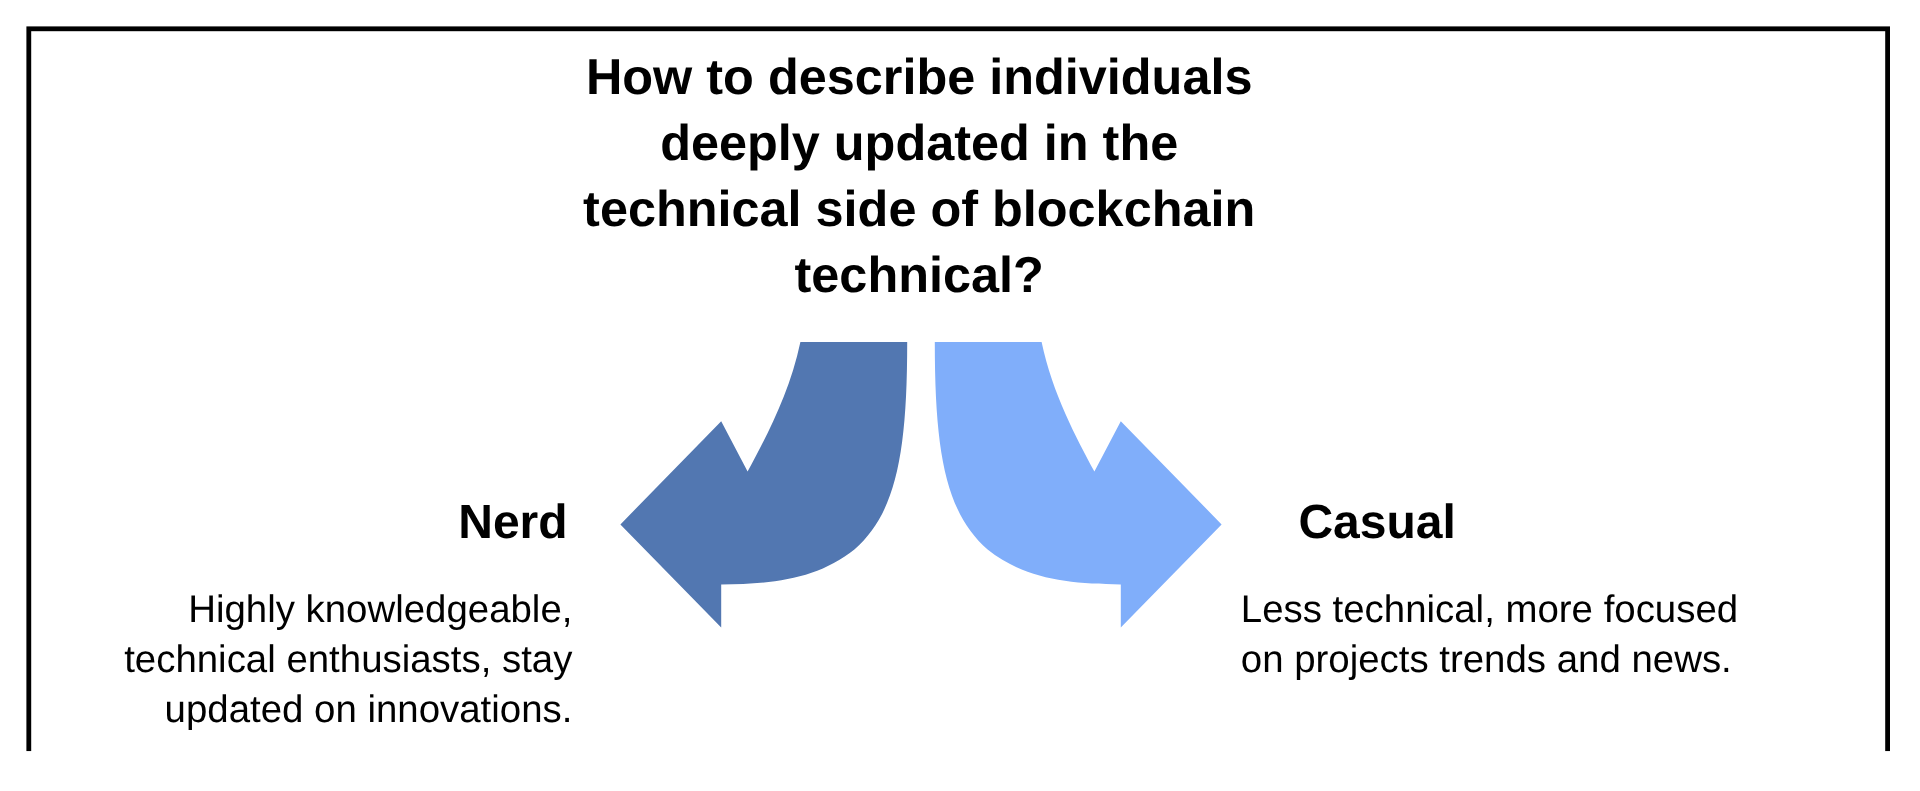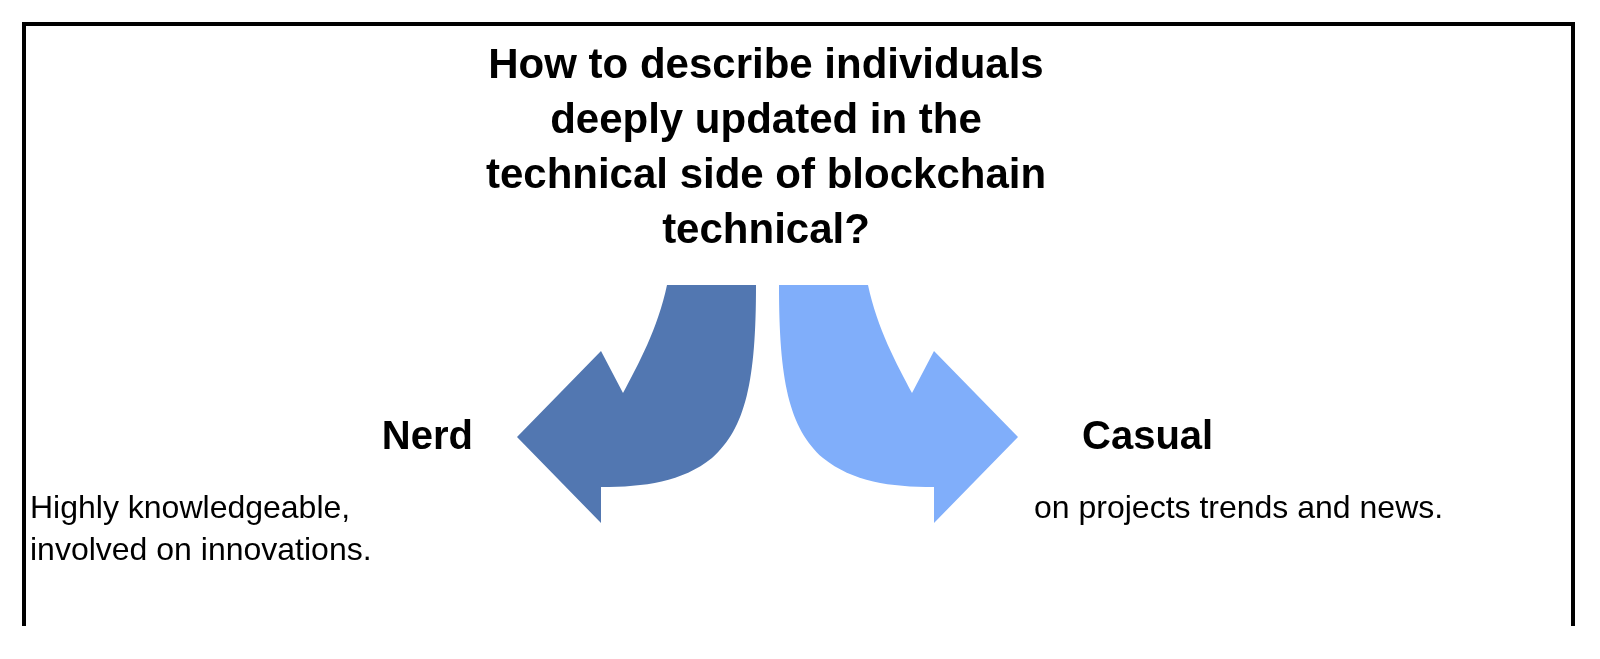--- a/index.html
+++ b/index.html
@@ -66,21 +66,21 @@
     position: absolute;
     top: 486px;
     font-size: 32px;
     line-height: 42px;
     font-weight: normal;
     color: #000000;
   }
   .branch-desc.nerd {
     right: 1123px;
     left: 30px;
-    text-align: left;
+    text-align: right;
   }
   .branch-desc.casual {
     left: 1034px;
     width: 520px;
     text-align: left;
   }
   .desc-line {
     white-space: nowrap;
   }
 </style>
@@ -118,22 +118,24 @@
              L 934 351
              L 912 393
              C 897 365 877 328 868 285
              Z" fill="#80AEFA"></path>
   </svg>
 
   <div class="branch-label nerd">Nerd</div>
 
   <div class="branch-desc nerd">
     <div class="desc-line">Highly knowledgeable,</div>
-    <div class="desc-line">involved on innovations.</div>
+    <div class="desc-line">technical enthusiasts, stay</div>
+    <div class="desc-line">updated on innovations.</div>
   </div>
 
   <div class="branch-label casual">Casual</div>
 
   <div class="branch-desc casual">
+    <div class="desc-line">Less technical, more focused</div>
     <div class="desc-line">on projects trends and news.</div>
   </div>
 
 </div>
 
 </body></html>

